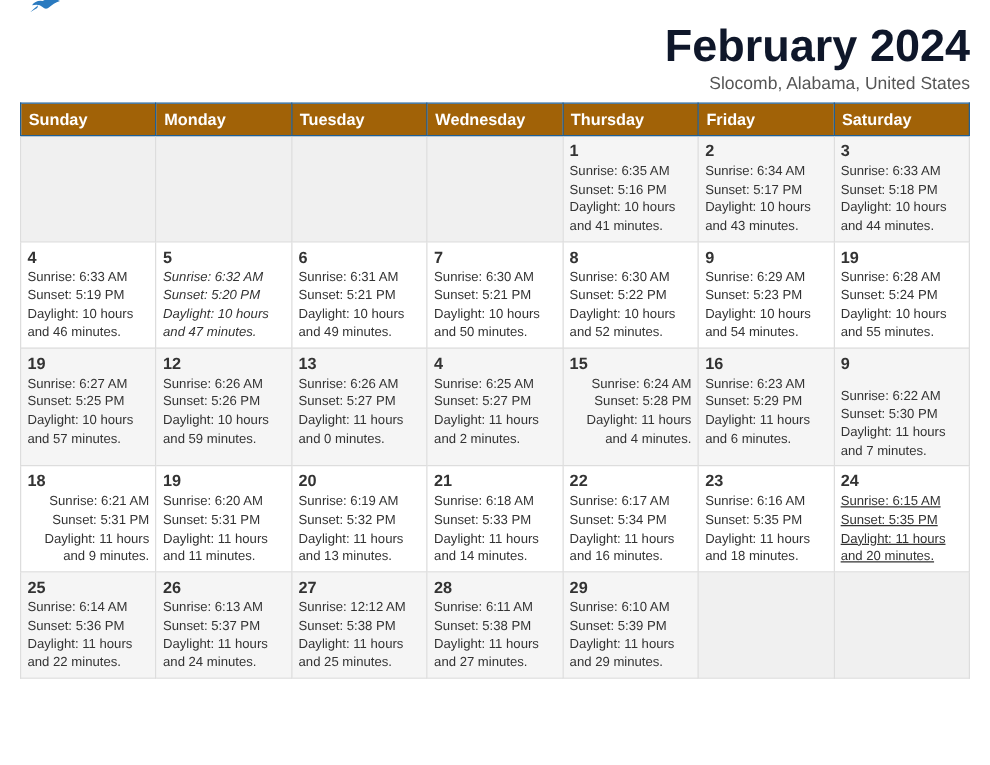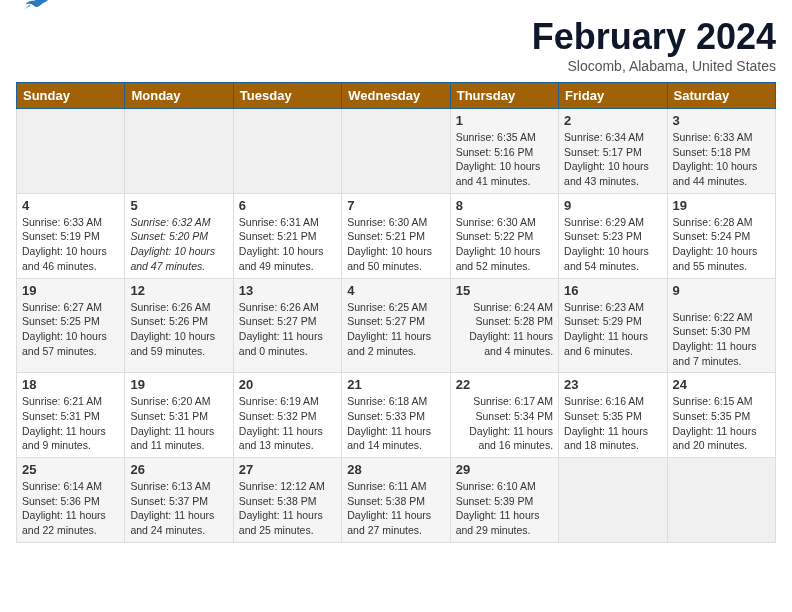--- a/index.html
+++ b/index.html
@@ -244,21 +244,21 @@
           <span class="day-number">9</span>
           <div class="day-info" style="white-space: pre-line; margin-top: 12px;">Sunrise: 6:22 AM
 Sunset: 5:30 PM
 Daylight: 11 hours
 and 7 minutes.</div>
         </td>
       </tr>
       <tr>
         <td>
           <span class="day-number">18</span>
-          <div class="day-info" style="white-space: pre-line;">Sunrise: 6:21 AM
+          <div class="day-info" style="white-space: pre-line; text-align: right;">Sunrise: 6:21 AM
 Sunset: 5:31 PM
 Daylight: 11 hours
 and 9 minutes.</div>
         </td>
         <td>
           <span class="day-number">19</span>
           <div class="day-info" style="white-space: pre-line;">Sunrise: 6:20 AM
 Sunset: 5:31 PM
 Daylight: 11 hours
 and 11 minutes.</div>
@@ -272,35 +272,35 @@
         </td>
         <td>
           <span class="day-number">21</span>
           <div class="day-info" style="white-space: pre-line;">Sunrise: 6:18 AM
 Sunset: 5:33 PM
 Daylight: 11 hours
 and 14 minutes.</div>
         </td>
         <td>
           <span class="day-number">22</span>
-          <div class="day-info" style="white-space: pre-line; text-align: right;">Sunrise: 6:17 AM
+          <div class="day-info" style="white-space: pre-line;">Sunrise: 6:17 AM
 Sunset: 5:34 PM
 Daylight: 11 hours
 and 16 minutes.</div>
         </td>
         <td>
           <span class="day-number">23</span>
           <div class="day-info" style="white-space: pre-line;">Sunrise: 6:16 AM
 Sunset: 5:35 PM
 Daylight: 11 hours
 and 18 minutes.</div>
         </td>
         <td>
           <span class="day-number">24</span>
-          <div class="day-info" style="white-space: pre-line;">Sunrise: 6:15 AM
+          <div class="day-info" style="white-space: pre-line; text-decoration: underline;">Sunrise: 6:15 AM
 Sunset: 5:35 PM
 Daylight: 11 hours
 and 20 minutes.</div>
         </td>
       </tr>
       <tr>
         <td>
           <span class="day-number">25</span>
           <div class="day-info" style="white-space: pre-line;">Sunrise: 6:14 AM
 Sunset: 5:36 PM

